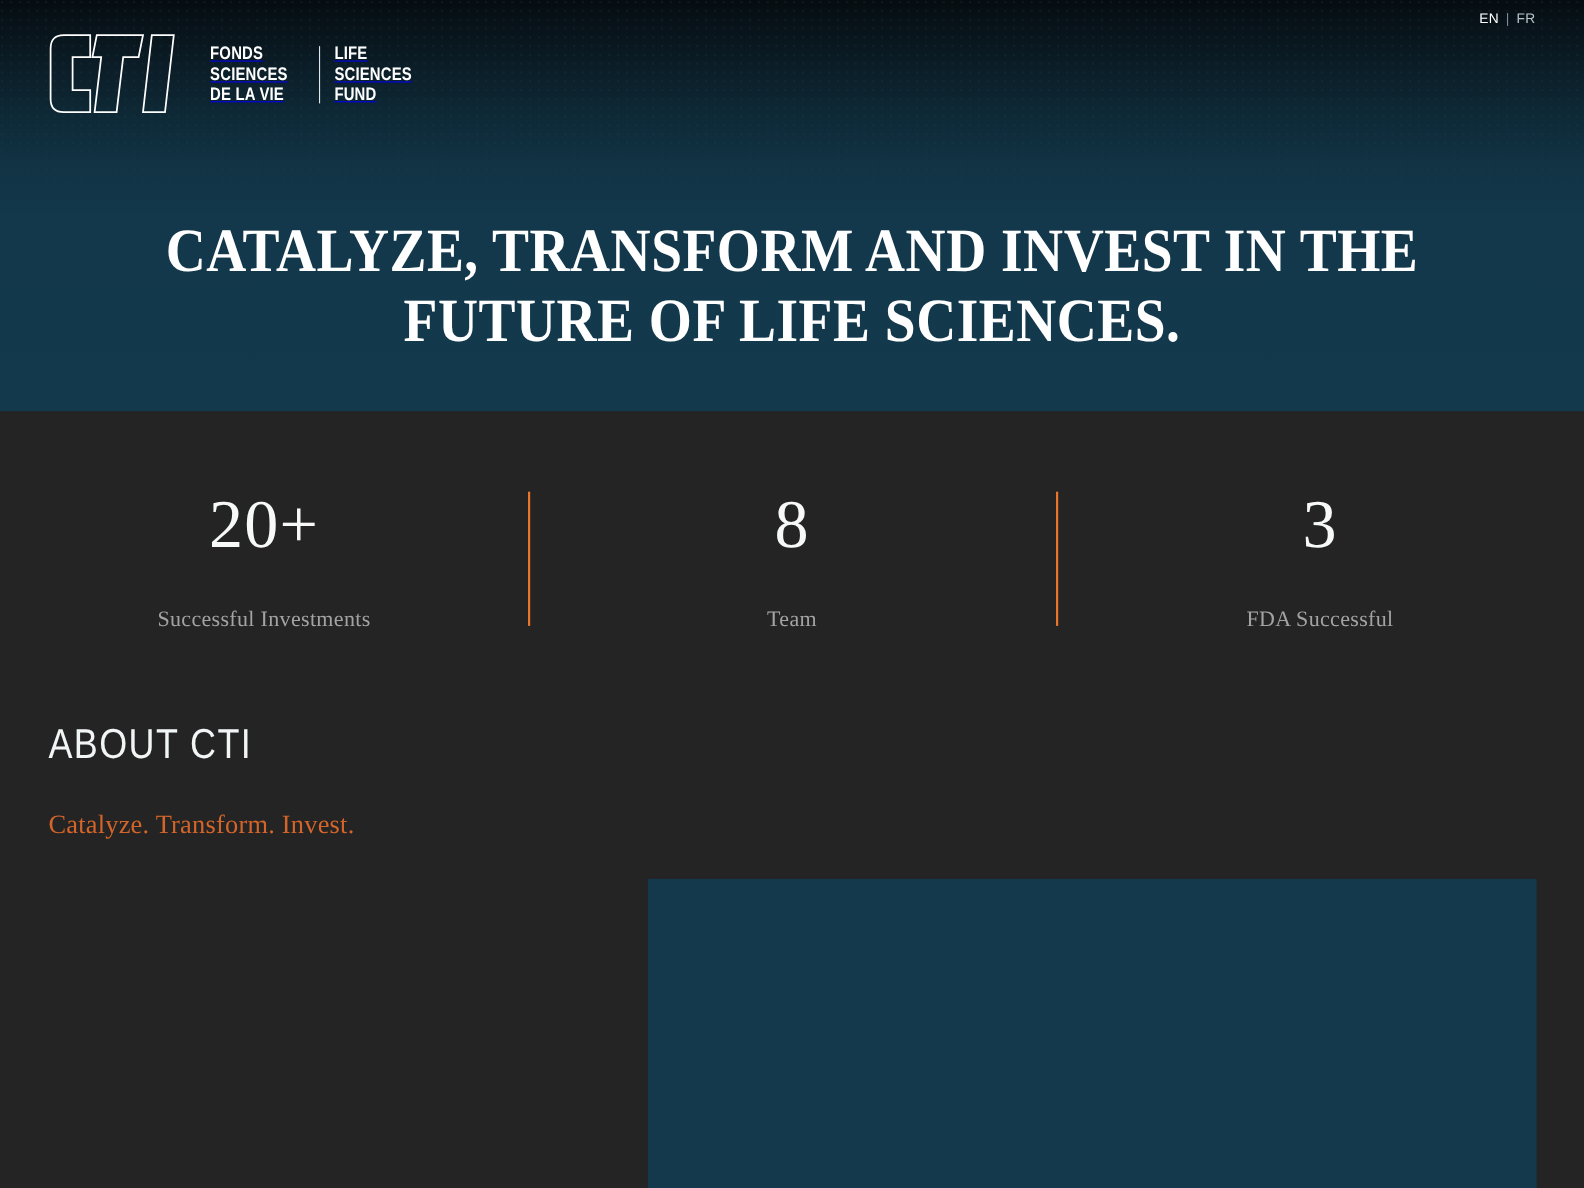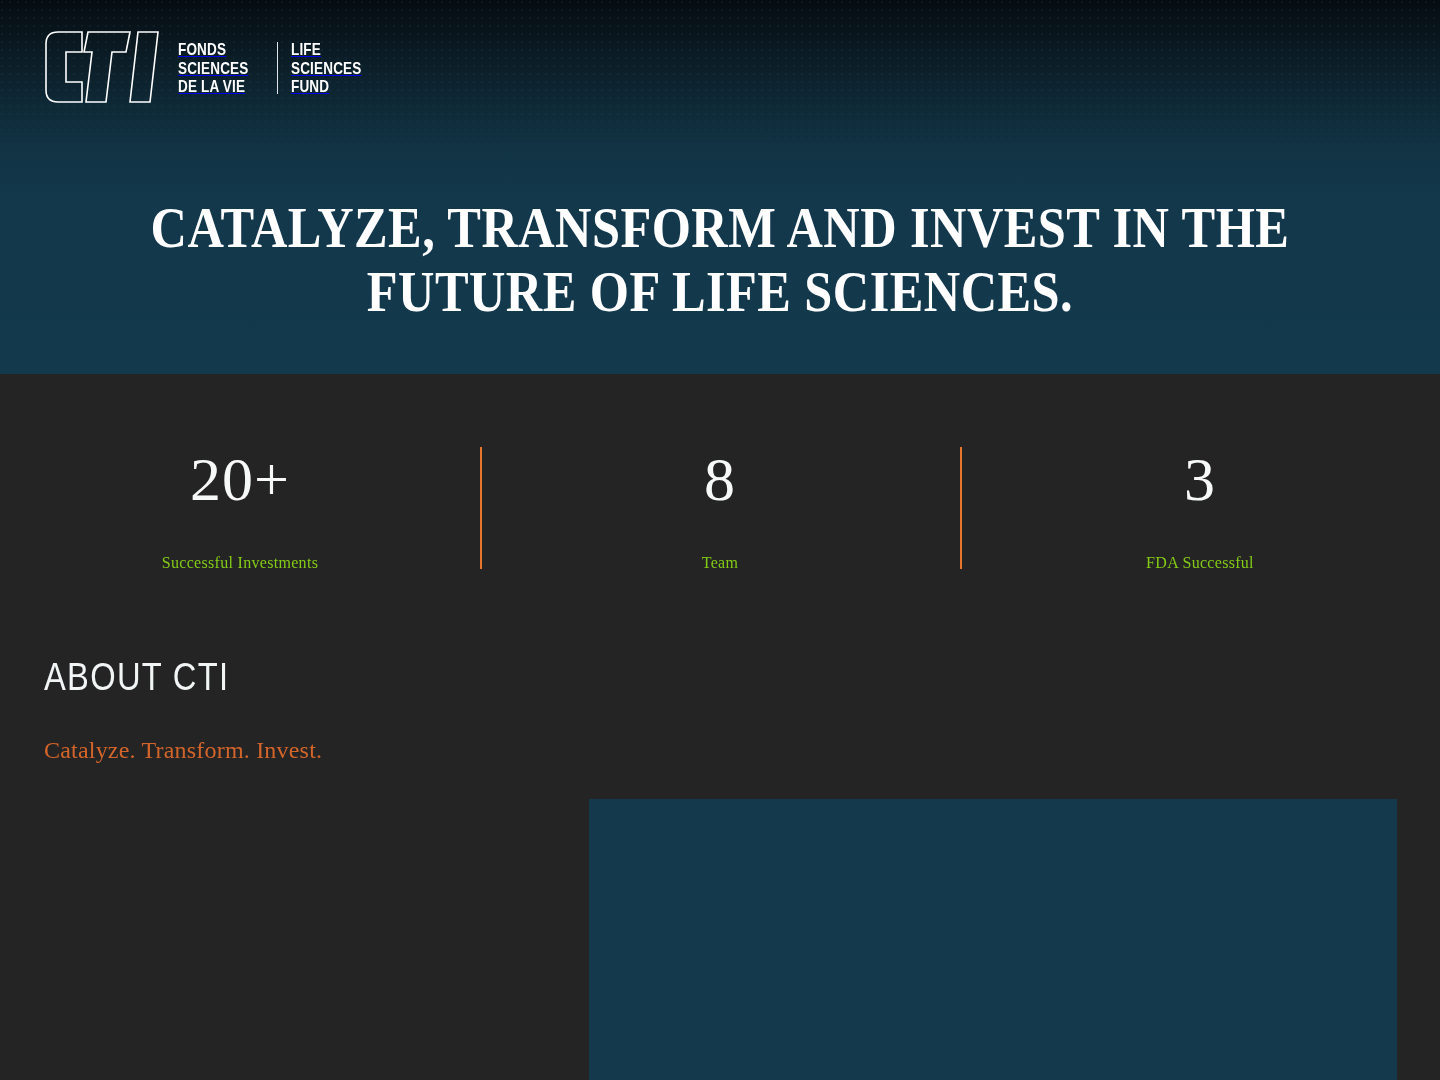--- a/index.html
+++ b/index.html
@@ -51,21 +51,21 @@
     font-size:12.5px; letter-spacing:.4px;
     display:flex; align-items:center; gap:6px;
   }
   .lang .opt { color:#ffffff; text-decoration:none; }
   .lang .opt.inactive { color:#b8c4cb; }
   .lang .sep { color:#7b8d97; font-size:12.5px; }
 
   
   .logo {
     position:absolute; left:44px; top:30px;
-    display:flex; align-items:center; gap:0px; z-index:6;
+    display:flex; align-items:center; gap:13px; z-index:6;
   }
   .logo-mark { width:122px; height:74px; display:block; }
   .logo-words {
     display:flex; align-items:stretch; gap:0;
     margin-left:12px; margin-top:2px;
   }
   .logo-col {
     display:flex; flex-direction:column; justify-content:center;
     font-family:"Liberation Sans", sans-serif;
     font-weight:700; color:#ffffff;
@@ -127,21 +127,21 @@
   .stat-value {
     font-family:"Liberation Serif", serif;
     font-weight:400;
     font-size:62px; line-height:1;
     color:#f7f8f8;
     letter-spacing:1px;
   }
   .stat-label {
     margin-top:44px;
     font-family:"Liberation Serif", serif;
-    font-size:16px; color:#84cc16; letter-spacing:.3px;
+    font-size:20px; color:#a3a3a3; letter-spacing:.3px;
   }
 
   
   .about {
     position:absolute; left:0; top:642px; width:1281px; height:438px;
     background:#242424; z-index:2;
   }
   .about-heading {
     position:absolute; left:44px; top:16px;
     color:#f2f5f6;
@@ -164,20 +164,27 @@
   }
 </style>
 </head>
 <body>
 
 <div class="page">
 
   <header class="hero">
     <div class="hero-texture"></div>
 
+    <div class="topbar">
+      <div class="lang">
+        <a class="opt" href="#">EN</a>
+        <span class="sep">|</span>
+        <a class="opt inactive" href="#">FR</a>
+      </div>
+    </div>
 
     <a class="logo" href="#">
       <span>
         <svg class="logo-mark" viewBox="0 0 122 74" fill="none" aria-hidden="true">
 
           <path d="M38 2 H14 Q2 2 2 14 V60 Q2 72 14 72 H38 V52 H22 V22 H38 Z" stroke="#ffffff" stroke-width="1.6" fill="none"></path>
 
           <path d="M44 2 H86 L82 22 H68 L62 72 H42 L48 22 H40 Z" stroke="#ffffff" stroke-width="1.6" fill="none"></path>
 
           <path d="M94 2 H114 L106 72 H86 Z" stroke="#ffffff" stroke-width="1.6" fill="none"></path>

